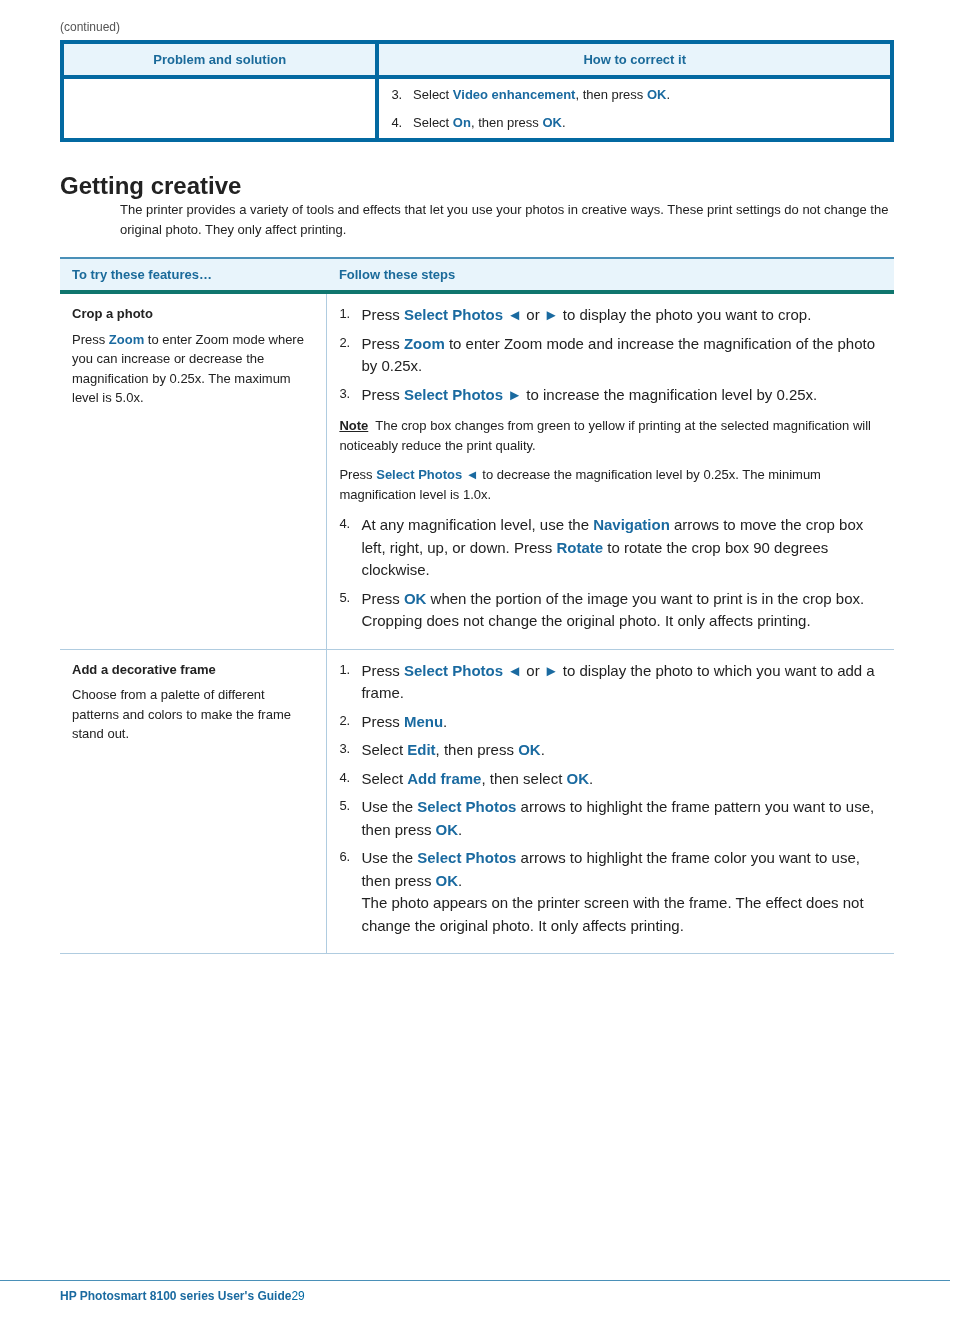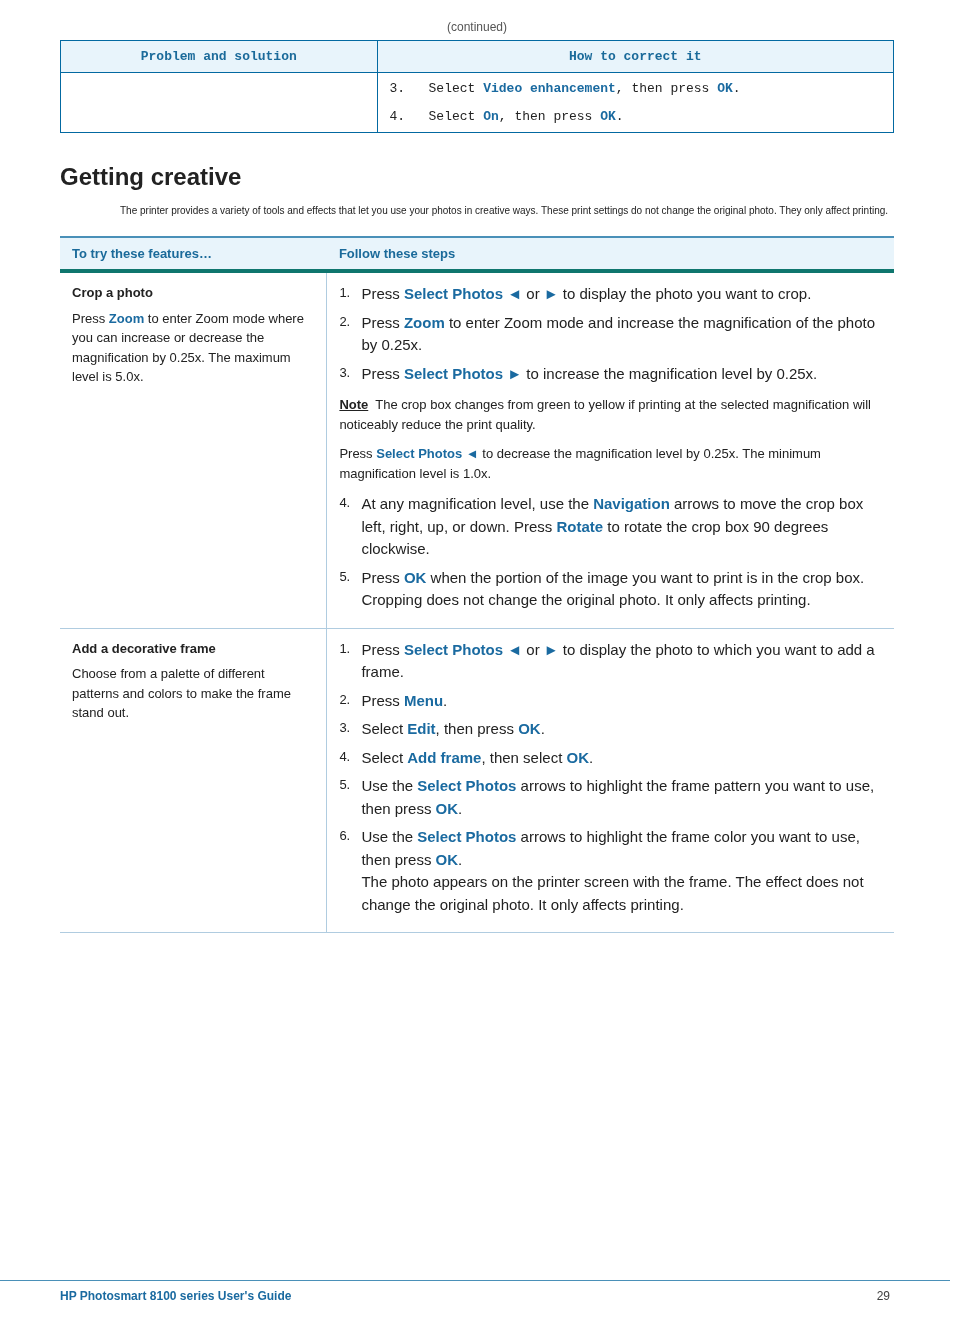--- a/index.html
+++ b/index.html
@@ -15,57 +15,54 @@
     .page {
       width: 954px;
       min-height: 1321px;
       padding: 20px 60px 40px 60px;
       position: relative;
     }
     .continued {
       color: #555;
       font-size: 12px;
       margin-bottom: 6px;
-      text-align: center;
     }
     
     .top-table {
       width: 100%;
       border-collapse: collapse;
       border-top: 1.5px solid #4a90b8;
       margin-bottom: 30px;
     }
     .top-table th, .top-table td {
-      border: 1px solid #0369a1;
+      border: 4px solid #0369a1;
       padding: 8px 12px;
       vertical-align: top;
       font-size: 13px;
-      font-family: Liberation Mono, monospace;
     }
     .top-table th {
       background: #e8f4fb;
       color: #1a6a9a;
       font-weight: bold;
       font-size: 13px;
     }
     .top-table td:first-child {
       width: 38%;
     }
     
     .section-title {
       font-size: 24px;
       font-weight: bold;
       color: #222;
-      margin-bottom: 12px;
       margin-top: 10px;
     }
     .section-intro {
       margin-left: 60px;
       margin-bottom: 18px;
-      font-size: 10px;
+      font-size: 13px;
       line-height: 1.5;
       color: #222;
     }
     
     .features-table {
       width: 100%;
       border-collapse: collapse;
       border-top: 2px solid #4a90b8;
       margin-top: 10px;
     }
@@ -135,29 +132,29 @@
       font-size: 13px;
       line-height: 1.5;
     }
     
     .footer {
       position: absolute;
       bottom: 18px;
       left: 0;
       right: 4px;
       display: flex;
-      justify-content: space-between;
+      justify-content: flex-start;
       padding: 0 60px;
       font-size: 12px;
       color: #222;
       border-top: 1px solid #4a90b8;
       padding-top: 8px;
     }
     .footer-left { color: #1a6aa0; font-weight: bold; }
-    .footer-right { color: #404040; }
+    .footer-right { color: #0369a1; }
   </style>
 </head>
 <body>
 <div class="page">
 
   <div class="continued">(continued)</div>
 
   <table class="top-table">
     <thead>
       <tr>

